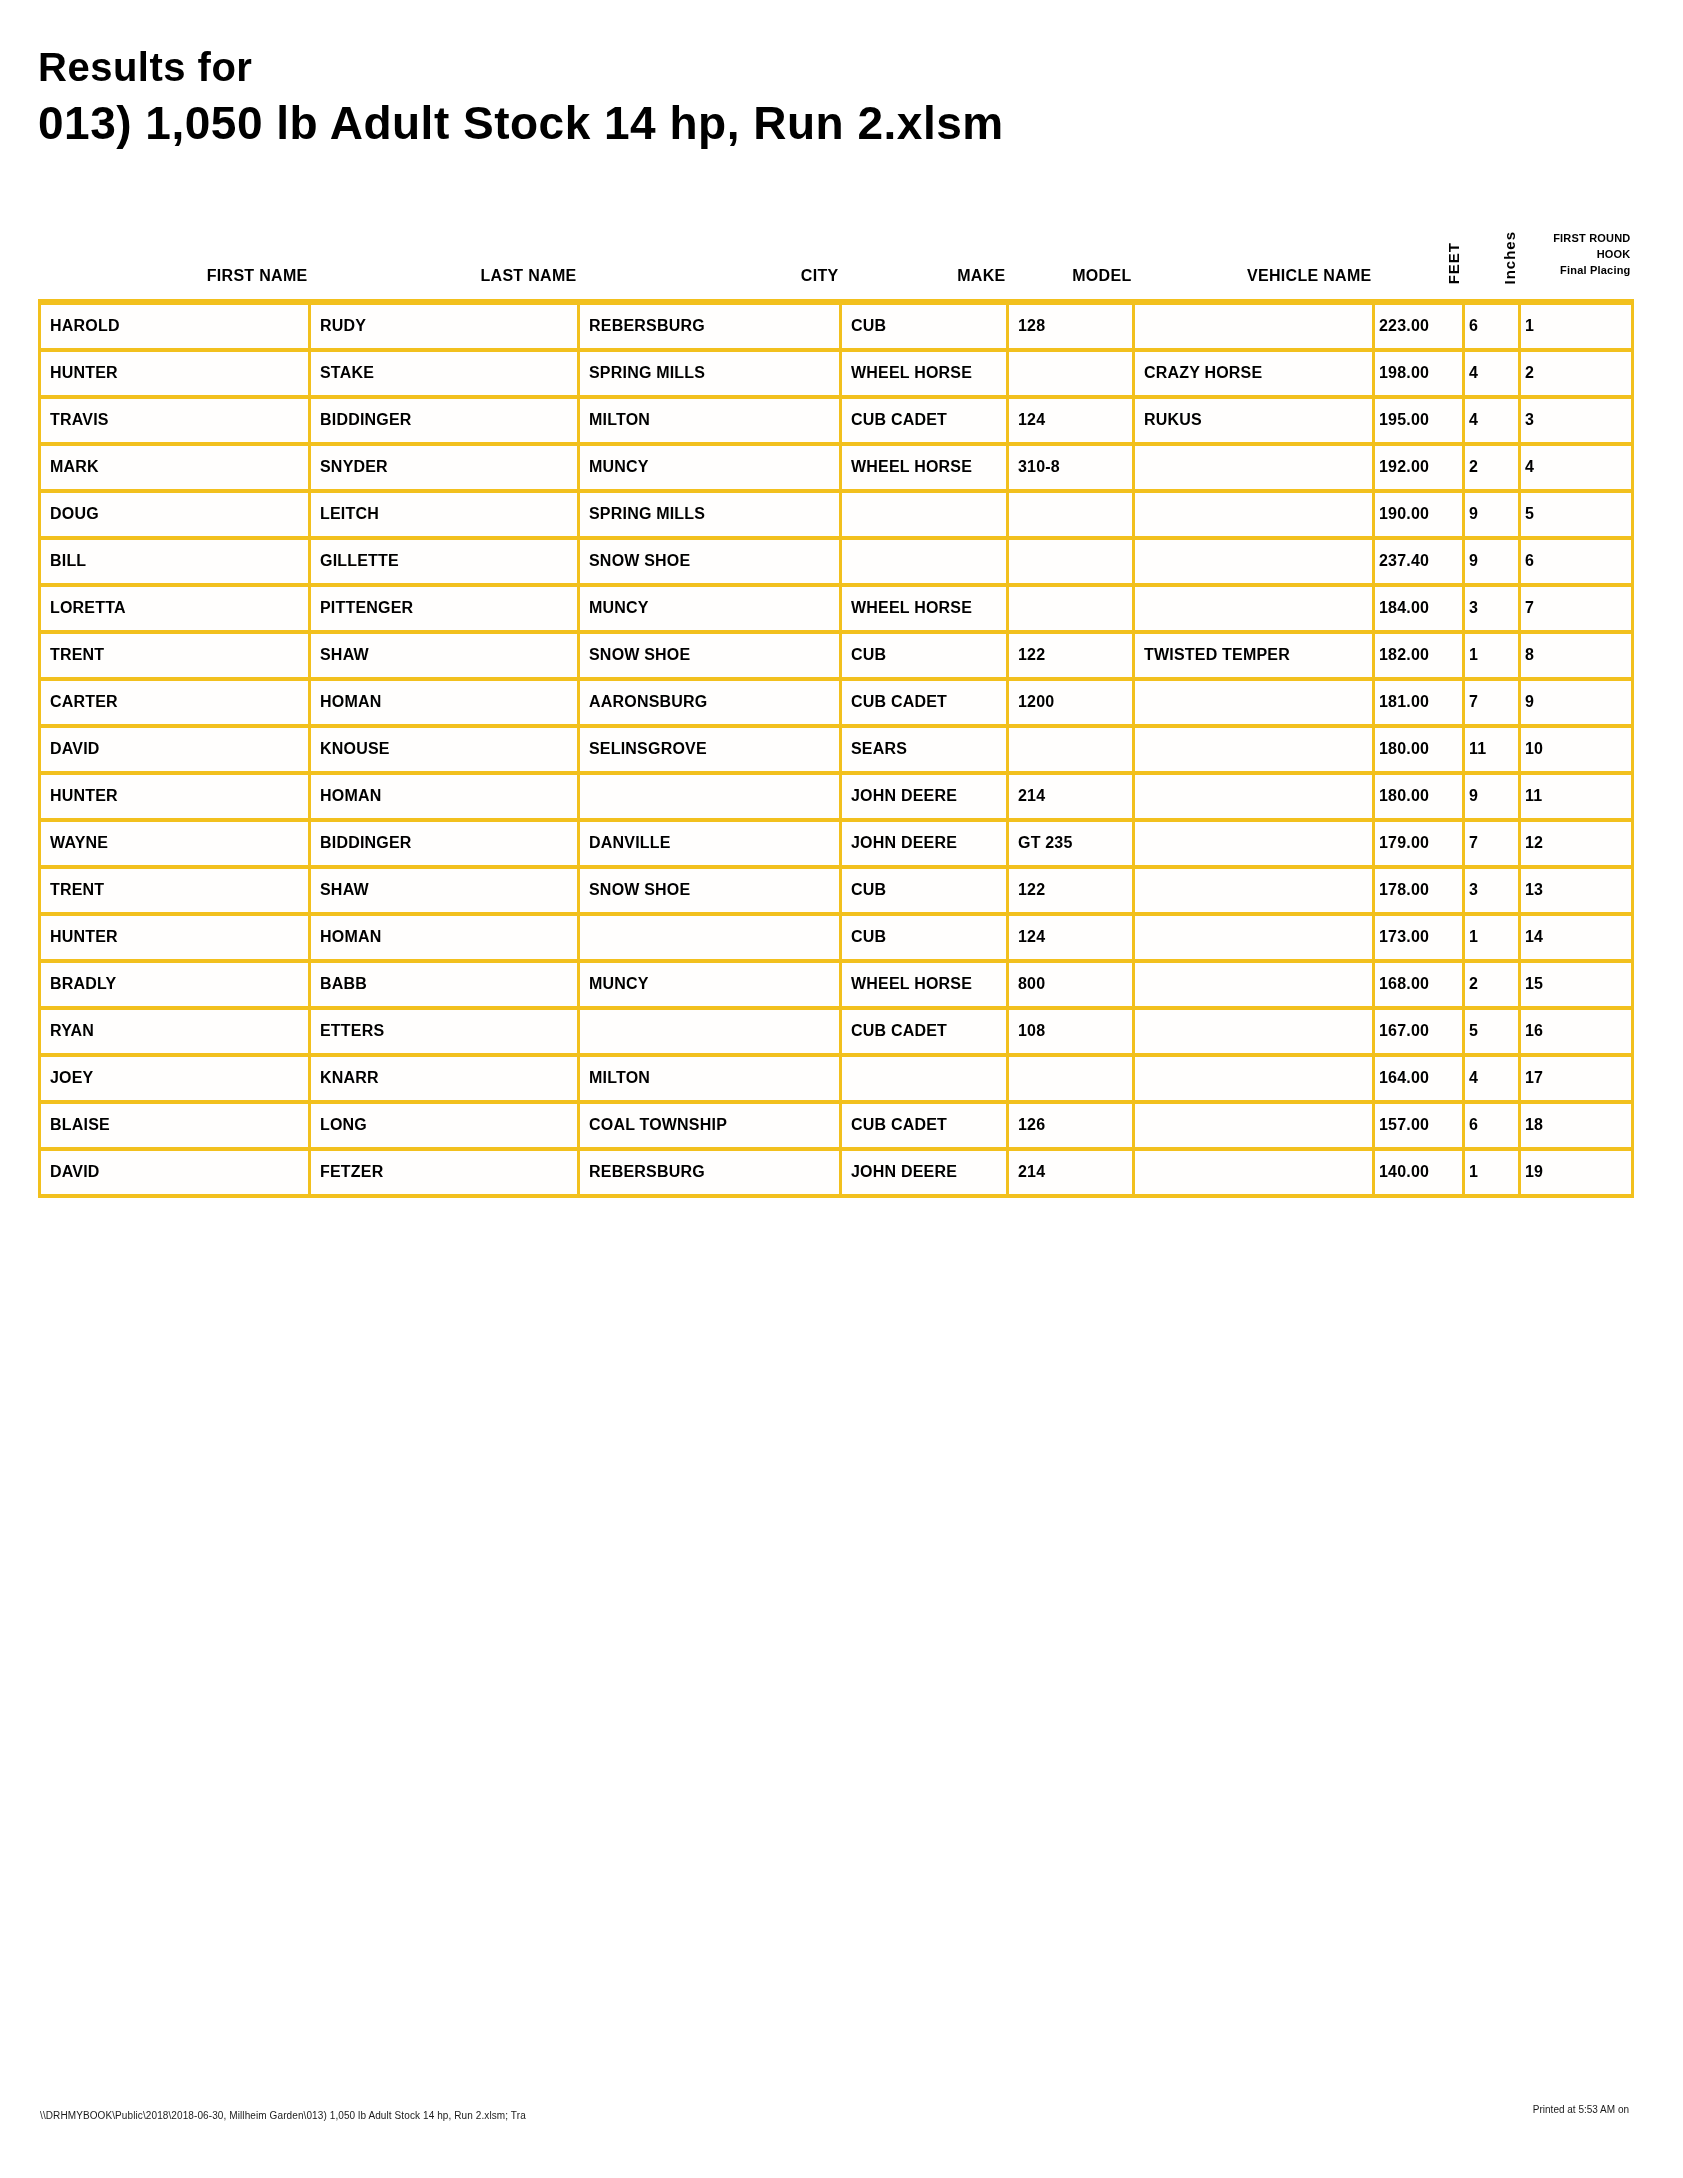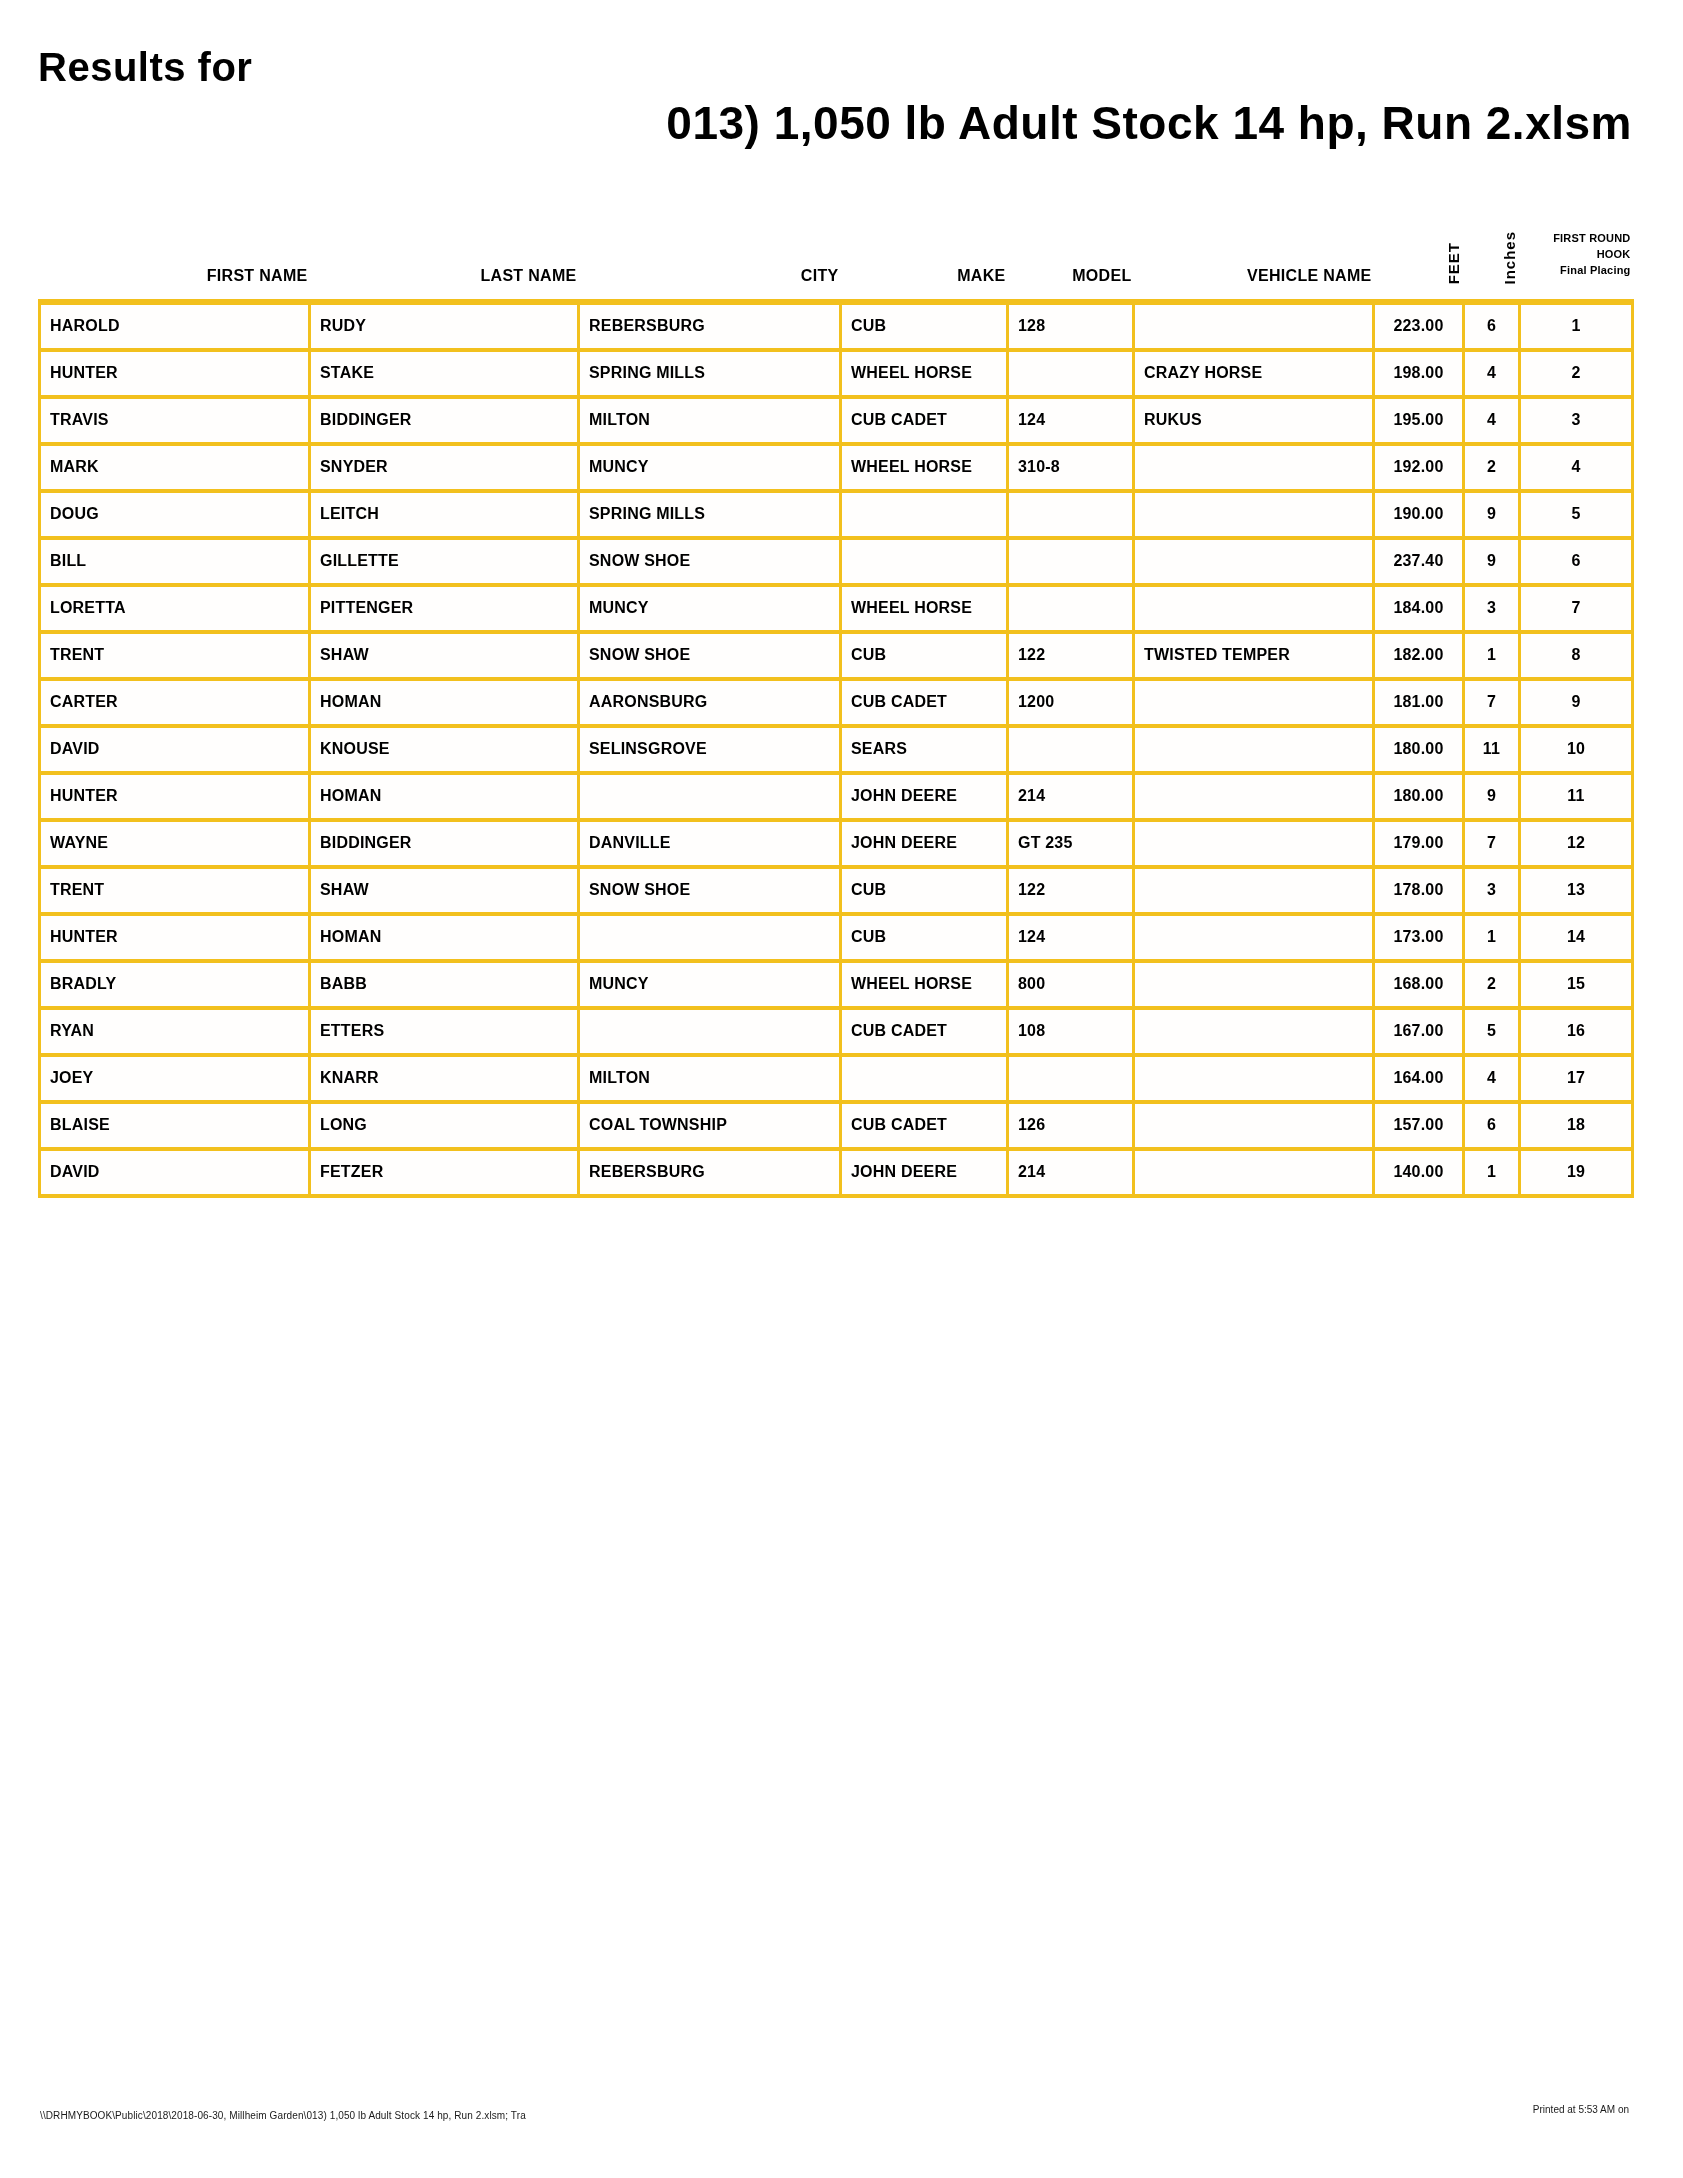--- a/index.html
+++ b/index.html
@@ -20,21 +20,21 @@
     font-size: 40px;
     font-weight: bold;
     text-align: left;
     line-height: 1.15;
     letter-spacing: 0.5px;
   }
   .title2 {
     margin-top: 8px;
     font-size: 46px;
     font-weight: bold;
-    text-align: right;
+    text-align: left;
     line-height: 1.1;
     letter-spacing: 0.5px;
   }
   table.results {
     border-collapse: collapse;
     table-layout: fixed;
     width: 1594px;
     margin-top: 0;
   }
   thead th {
@@ -67,21 +67,21 @@
     height: 43px;
     font-size: 16px;
     font-weight: bold;
     padding: 0 9px;
     letter-spacing: 0.2px;
     white-space: nowrap;
     overflow: hidden;
     background: #fffefd;
   }
   tbody td.al { text-align: left; }
-  tbody td.ac { text-align: center; padding: 0 4px; }
+  tbody td.ac { padding: 0 4px; }
   .footer-left {
     position: absolute;
     left: 40px; top: 2104px;
     font-size: 10px;
     color: #1a1a1a;
     letter-spacing: 0.1px;
     margin-top: 6px;
   }
   .footer-right {
     position: absolute;

